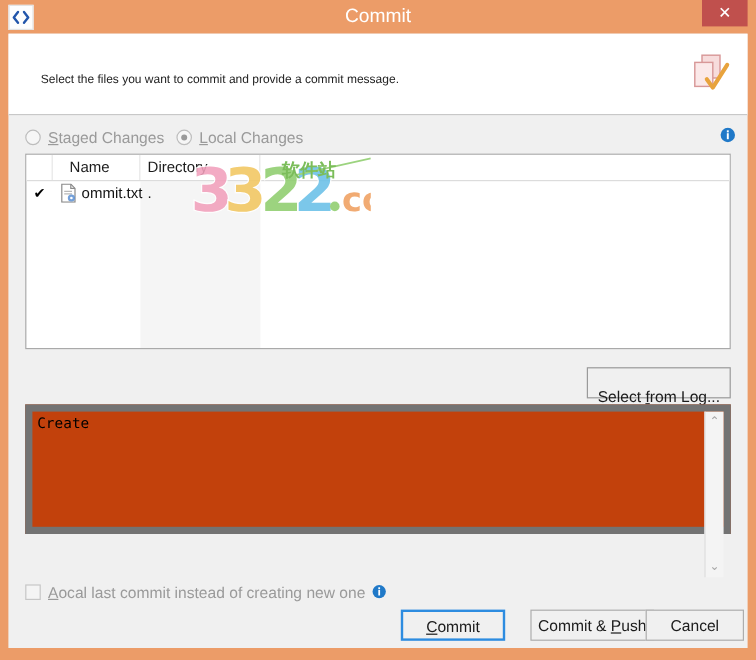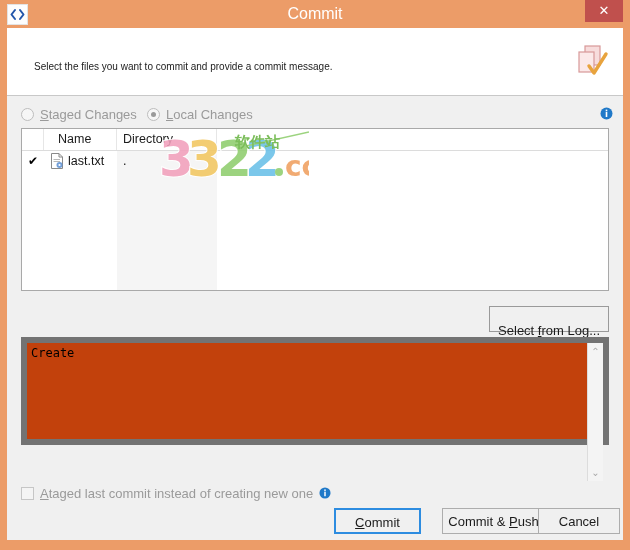--- a/index.html
+++ b/index.html
@@ -401,21 +401,21 @@
         <div class="cell-fileicon">
           <svg width="14" height="16" viewBox="0 0 14 16">
             <path d="M1.5 0.5 H9 L12.5 4 V15.5 H1.5 Z" fill="#ffffff" stroke="#8a8a8a" stroke-width="1"></path>
             <path d="M9 0.5 V4 H12.5" fill="none" stroke="#8a8a8a" stroke-width="1"></path>
             <path d="M3.5 6.5 H10" stroke="#b8b8b8" stroke-width="1"></path>
             <path d="M3.5 8.5 H10" stroke="#b8b8b8" stroke-width="1"></path>
             <circle cx="9.5" cy="12" r="3" fill="#5b8fd4" opacity="0.85"></circle>
             <circle cx="9.5" cy="12" r="1.1" fill="#ffffff"></circle>
           </svg>
         </div>
-        <div class="cell-name">last.txt</div>
+        <div class="cell-name">ommit.txt</div>
         <div class="cell-dir">.</div>
       </div>
     </div>
 
     <div id="watermark">
       <svg width="150" height="62" viewBox="0 0 150 62">
         <text x="0" y="48" font-family="DejaVu Sans, sans-serif" font-size="50" font-weight="bold" fill="#f2a0bc" stroke="#ffffff" stroke-width="2" paint-order="stroke">3</text>
         <text x="28" y="48" font-family="DejaVu Sans, sans-serif" font-size="50" font-weight="bold" fill="#f2c760" stroke="#ffffff" stroke-width="2" paint-order="stroke">3</text>
         <text x="58" y="48" font-family="DejaVu Sans, sans-serif" font-size="50" font-weight="bold" fill="#8fce6e" stroke="#ffffff" stroke-width="2" paint-order="stroke">2</text>
         <text x="86" y="48" font-family="DejaVu Sans, sans-serif" font-size="50" font-weight="bold" fill="#69c0e8" stroke="#ffffff" stroke-width="2" paint-order="stroke">2</text>
@@ -431,21 +431,21 @@
     <div id="msg-box">
       <div id="msg-text">Create</div>
       <div id="msg-scrollbar">
         <div class="sb-arrow" id="sb-up">⌃</div>
         <div class="sb-arrow" id="sb-down">⌄</div>
       </div>
     </div>
 
     <div id="amend-row">
       <span id="amend-checkbox"></span>
-      <span><span class="mnem">A</span><span>taged last commit instead of creating new one</span></span>
+      <span><span class="mnem">A</span><span>ocal last commit instead of creating new one</span></span>
       <span id="amend-info">
         <svg width="12" height="12" viewBox="0 0 13 13">
           <circle cx="6.5" cy="6.5" r="6" fill="#2079c8"></circle>
           <rect x="5.7" y="5" width="1.6" height="5" fill="#ffffff"></rect>
           <rect x="5.7" y="2.6" width="1.6" height="1.7" fill="#ffffff"></rect>
         </svg>
       </span>
     </div>
 
     <div id="footer">

